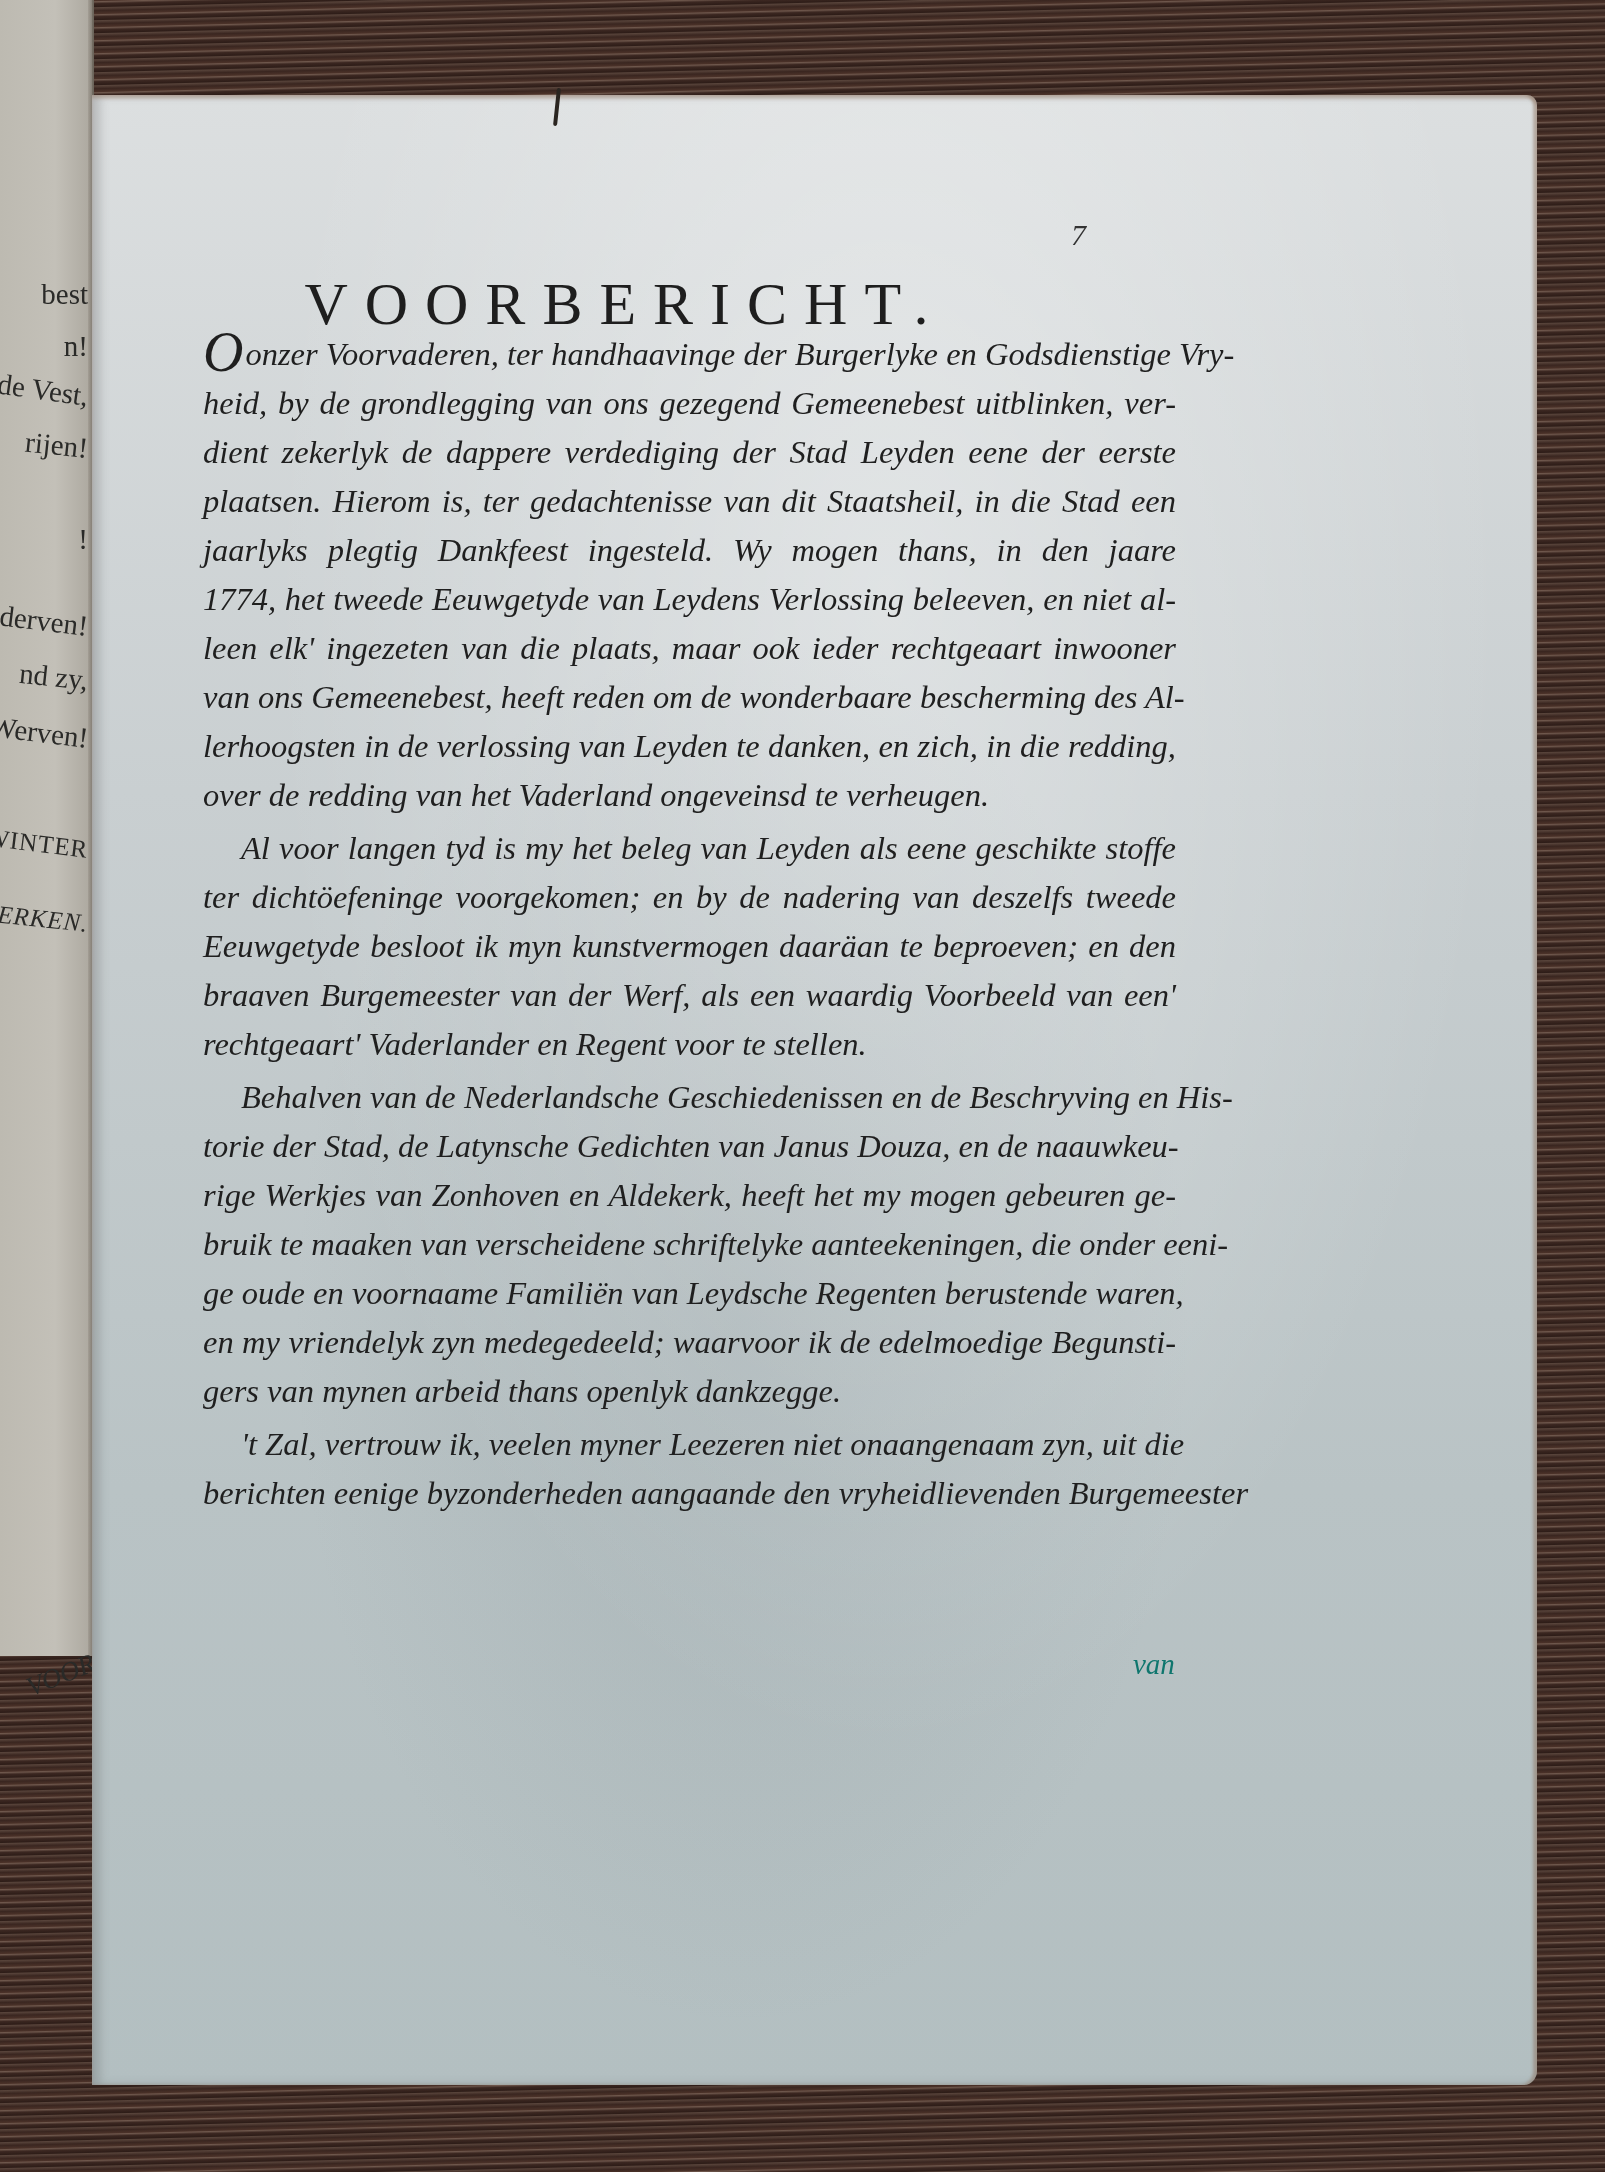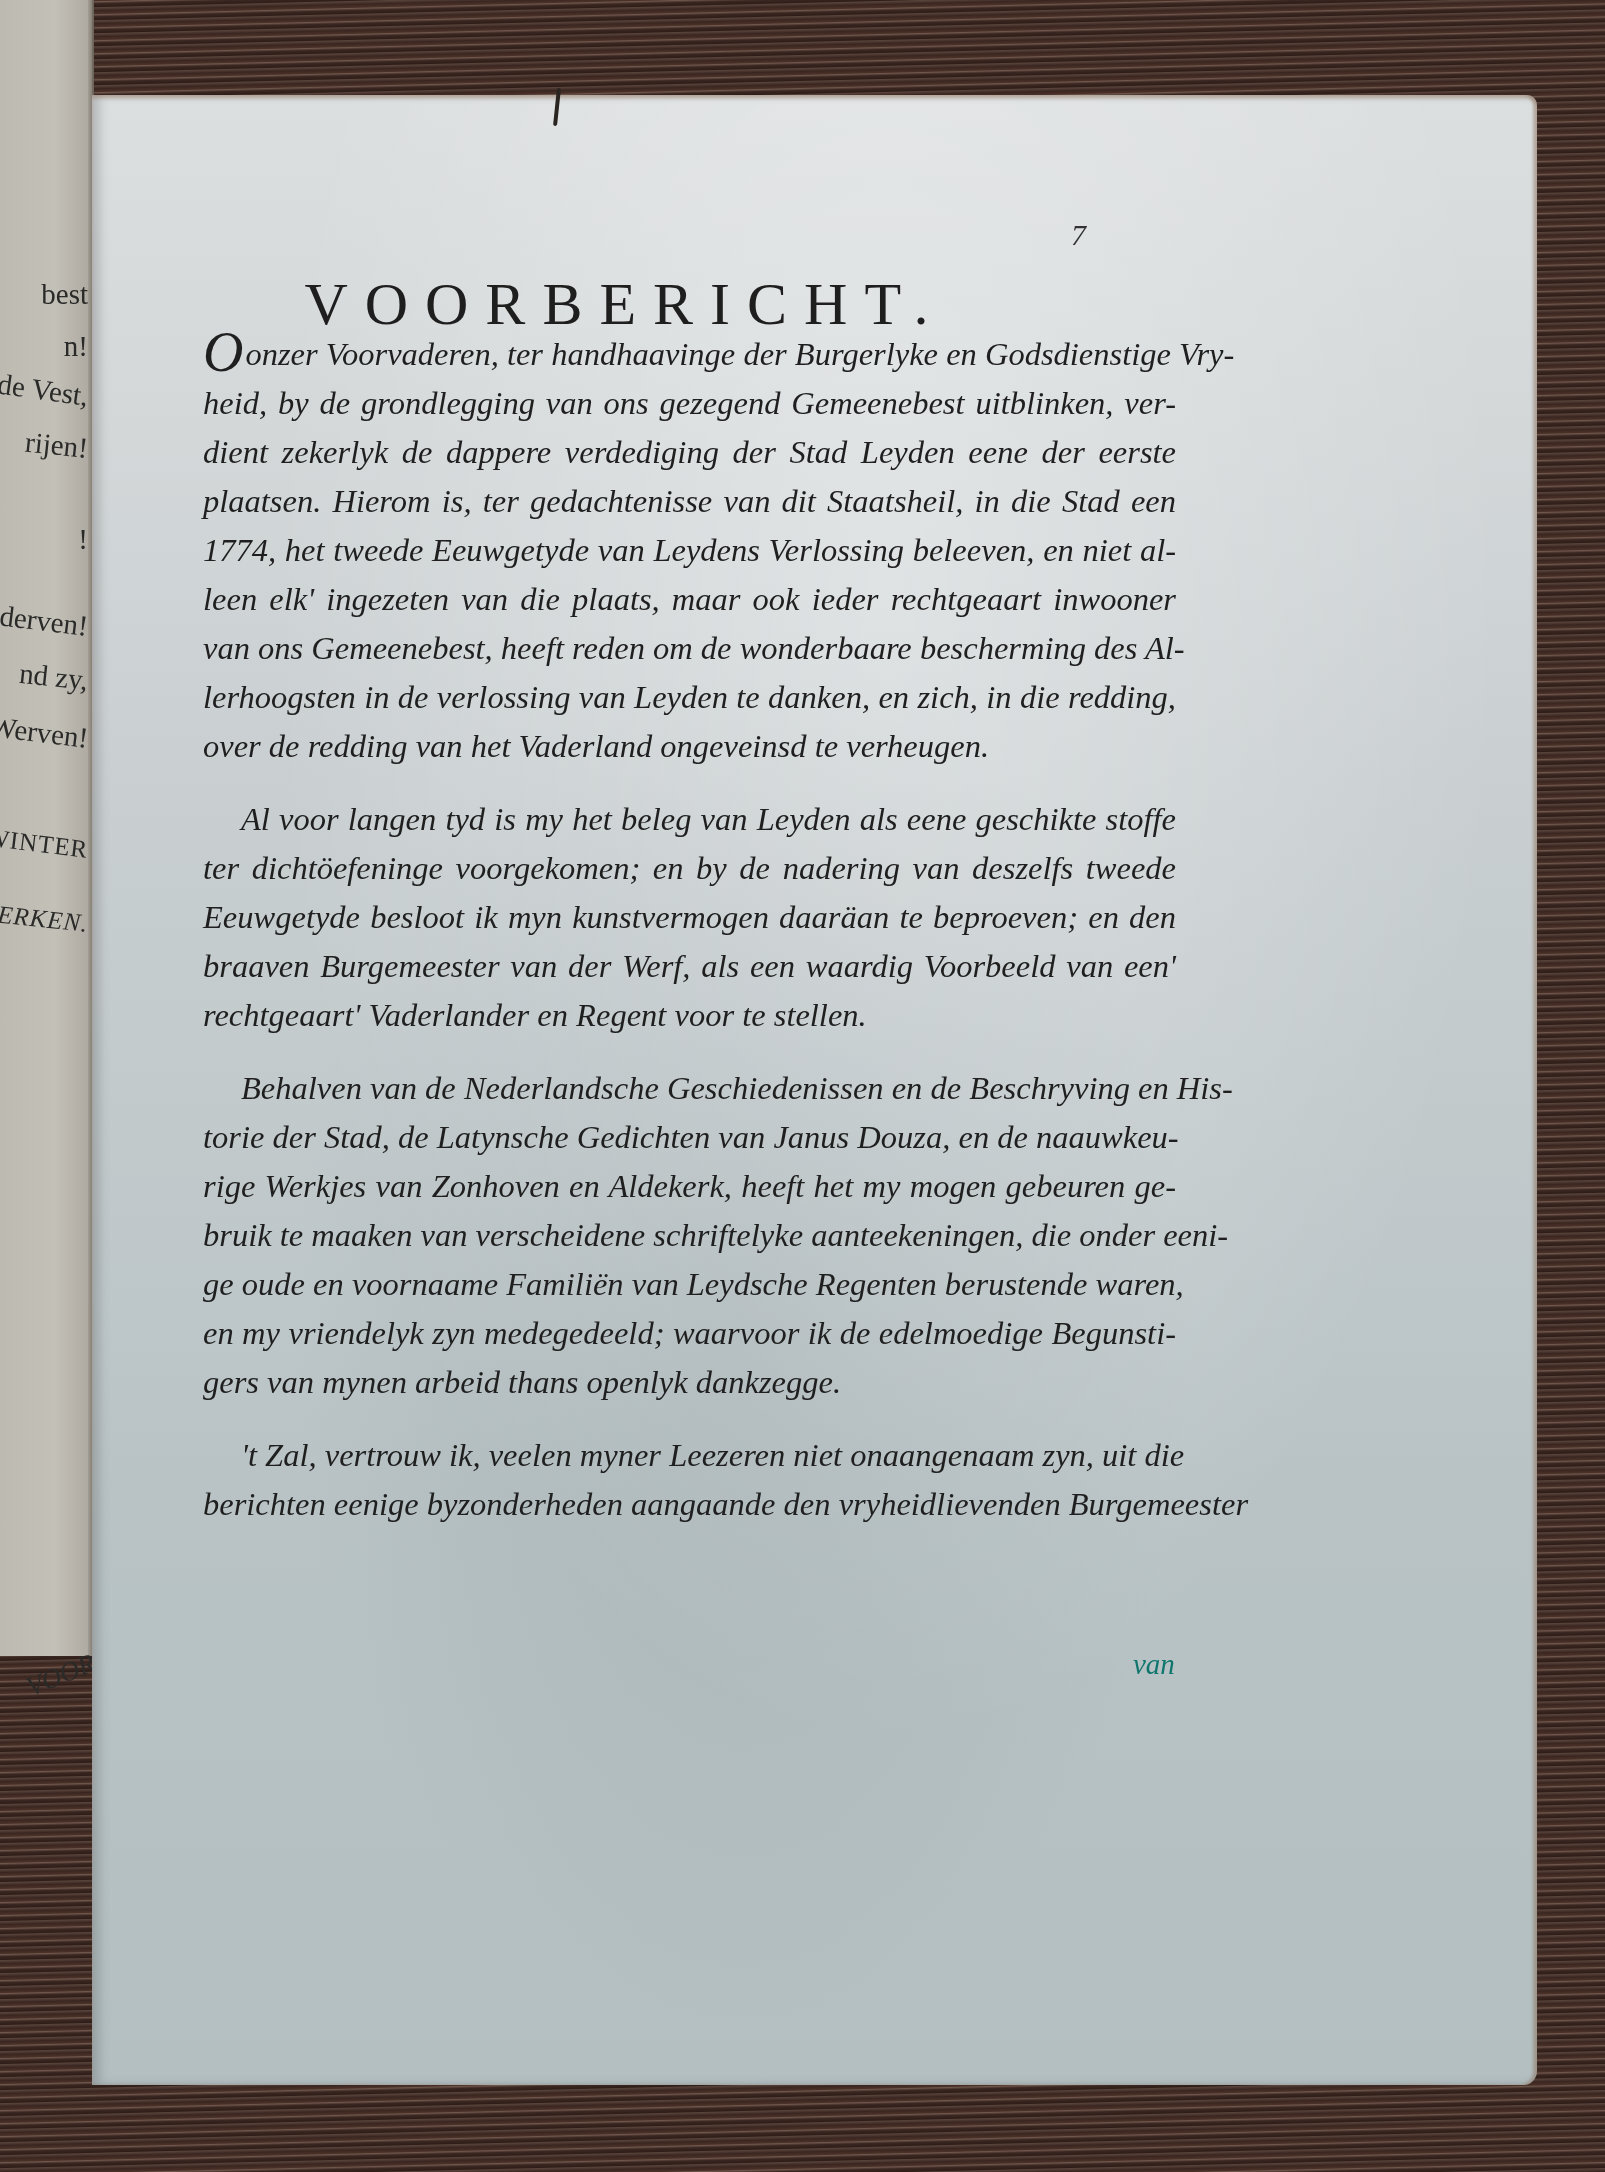--- a/index.html
+++ b/index.html
@@ -54,21 +54,21 @@
     color: #1e1e1e; font-weight: normal;
   }
   .body-text {
     position: absolute; left: 203px; top: 330px; width: 973px;
     font-family: "Liberation Serif", serif; font-style: italic;
     font-size: 32.5px; line-height: 49px; color: #1f1f1f;
   }
   .line { display: block; white-space: nowrap; text-align: justify; text-align-last: justify; height: 49px; }
   .line.last { text-align-last: left; }
   .line.indent { padding-left: 38px; }
-  .line.para-gap { margin-top: 24px; }
+  .line.para-gap { margin-top: 4px; }
   .dropcap {
     float: left; font-size: 56px; line-height: 52px; margin-right: 2px; margin-top: -4px; font-style: italic;
   }
   .catchword {
     position: absolute; left: 1133px; top: 1648px; font-style: italic; font-size: 29px; color: #0f766e;
   }
 </style>
 </head>
 <body>
 
@@ -94,20 +94,21 @@
 <div class="page-number">7</div>
 <h1 class="title">VOORBERICHT.</h1>
 
 <div class="body-text">
   <span class="dropcap">O</span>
   <div id="lines">
       <span class="line ">onzer Voorvaderen, ter handhaavinge der Burgerlyke en Godsdienstige Vry-</span>
       <span class="line ">heid, by de grondlegging van ons gezegend Gemeenebest uitblinken, ver-</span>
       <span class="line ">dient zekerlyk de dappere verdediging der Stad Leyden eene der eerste</span>
       <span class="line ">plaatsen. Hierom is, ter gedachtenisse van dit Staatsheil, in die Stad een</span>
+      <span class="line ">jaarlyks plegtig Dankfeest ingesteld. Wy mogen thans, in den jaare</span>
       <span class="line ">1774, het tweede Eeuwgetyde van Leydens Verlossing beleeven, en niet al-</span>
       <span class="line ">leen elk' ingezeten van die plaats, maar ook ieder rechtgeaart inwooner</span>
       <span class="line ">van ons Gemeenebest, heeft reden om de wonderbaare bescherming des Al-</span>
       <span class="line ">lerhoogsten in de verlossing van Leyden te danken, en zich, in die redding,</span>
       <span class="line last">over de redding van het Vaderland ongeveinsd te verheugen.</span>
       <span class="line indent para-gap">Al voor langen tyd is my het beleg van Leyden als eene geschikte stoffe</span>
       <span class="line ">ter dichtöefeninge voorgekomen; en by de nadering van deszelfs tweede</span>
       <span class="line ">Eeuwgetyde besloot ik myn kunstvermogen daaräan te beproeven; en den</span>
       <span class="line ">braaven Burgemeester van der Werf, als een waardig Voorbeeld van een'</span>
       <span class="line last">rechtgeaart' Vaderlander en Regent voor te stellen.</span>

